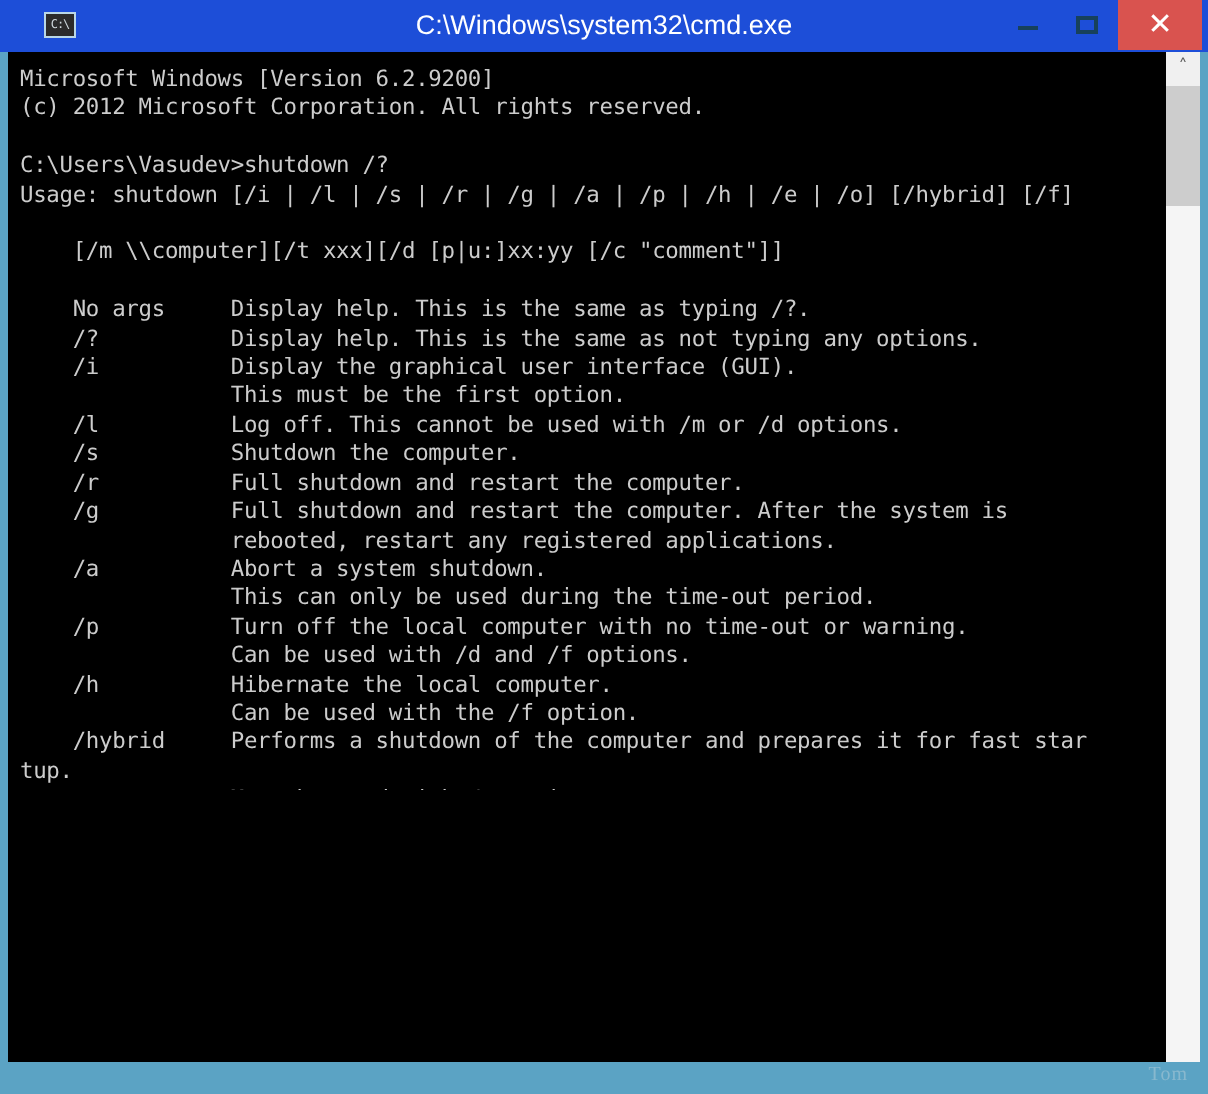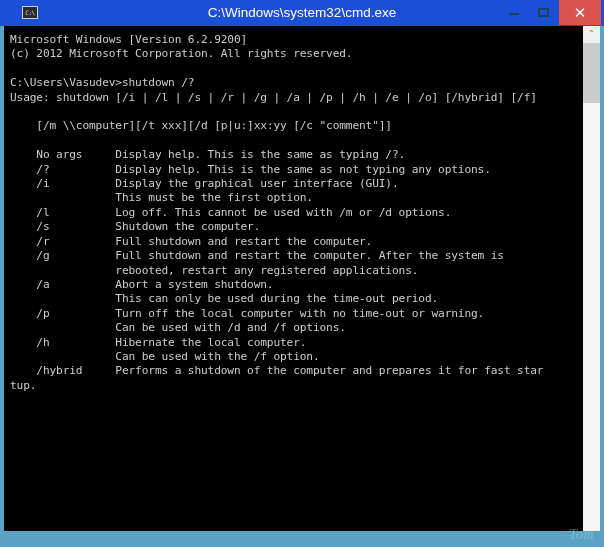--- a/index.html
+++ b/index.html
@@ -179,23 +179,22 @@
     height: 428px;
     background: #f5f5f5;
   }
 
   
   #watermark {
     position: absolute;
     right: 10px;
     bottom: 4px;
     color: rgba(190, 210, 220, 0.45);
-    font-size: 14px;
+    font-size: 10px;
     font-family: "Liberation Serif", serif;
-    font-style: italic;
     letter-spacing: 0.5px;
     pointer-events: none;
   }
 
   #bottom-edge {
     position: absolute;
     left: 0;
     bottom: 0;
     width: 604px;
     height: 16px;

